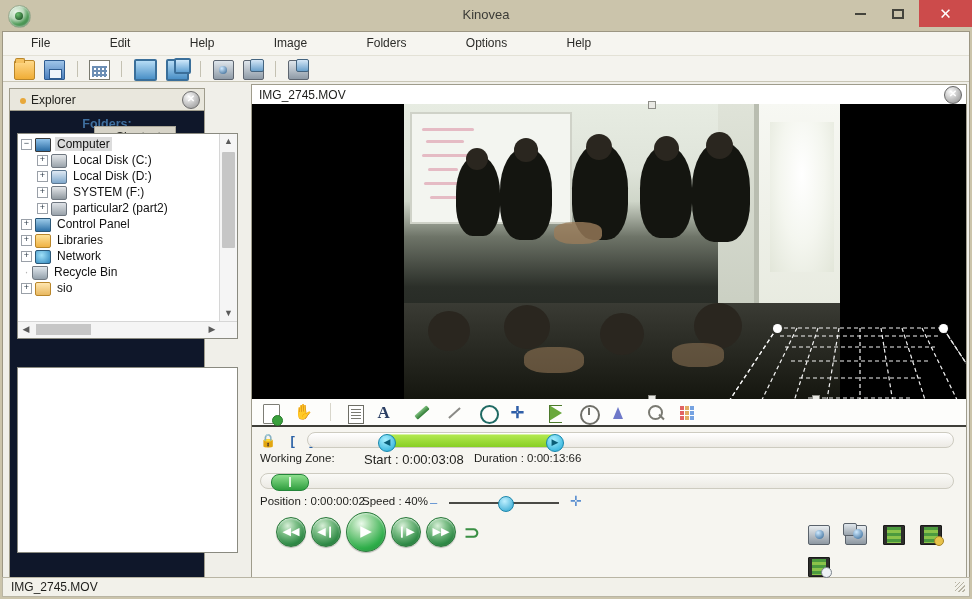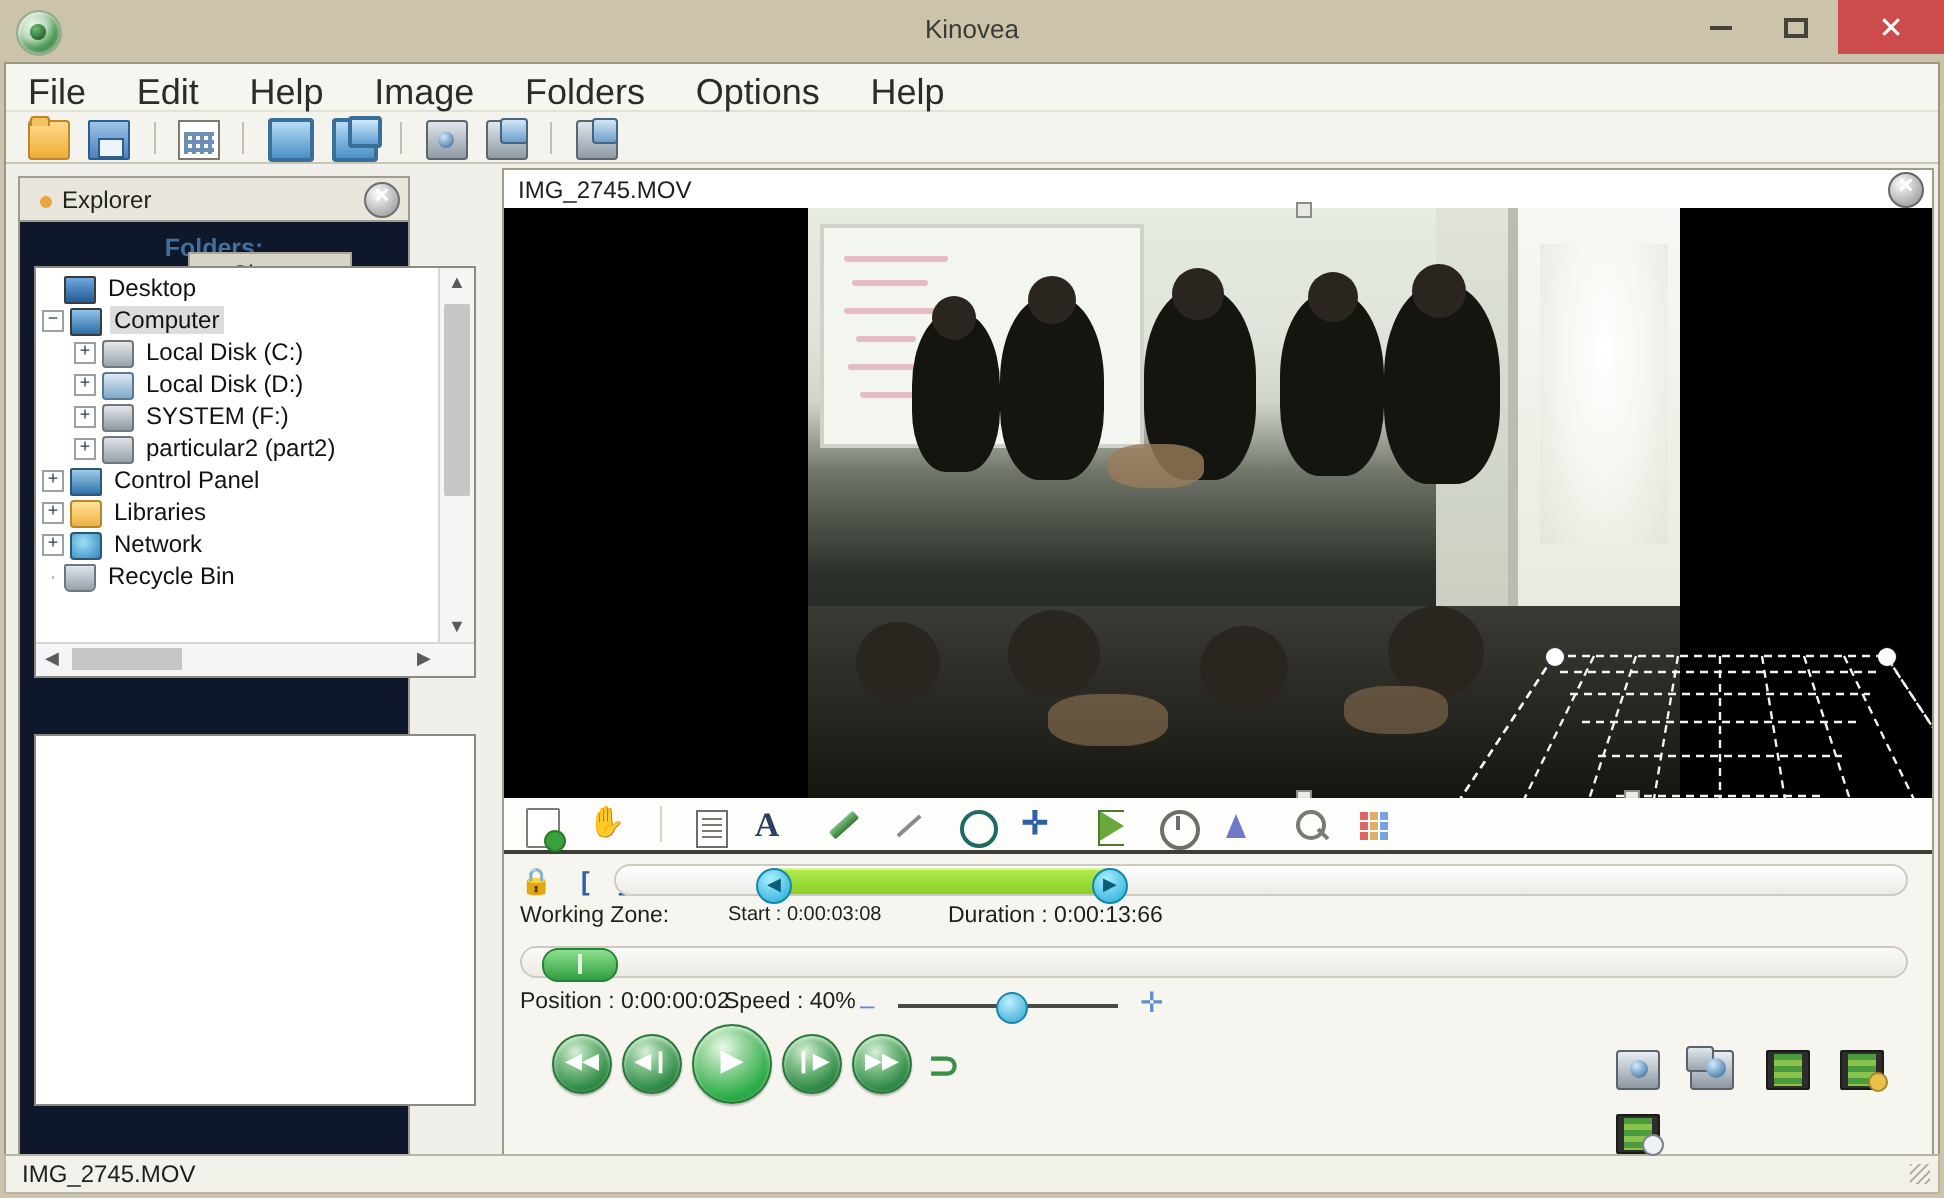--- a/index.html
+++ b/index.html
@@ -54,21 +54,21 @@
     box-sizing:border-box;
   }
   
   .menubar{
     position:absolute;left:0;top:0;width:966px;height:24px;
     background:#f6f5f0;
     border-bottom:1px solid #e3e1d6;
     box-sizing:border-box;
   }
   .menu-item{
-    display:inline-block;padding:4px 11px;font-size:18px;color:#2b2b28;
+    display:inline-block;padding:4px 28px;font-size:12px;color:#2b2b28;
     cursor:default;
   }
   
   .toolbar{
     position:absolute;left:0;top:24px;width:966px;height:26px;
     background:#f4f3ee;border-bottom:1px solid #c9c6b6;
     box-sizing:border-box;padding-left:8px;
   }
   .tb{
     display:inline-block;vertical-align:middle;width:19px;height:18px;margin:3px 3px 0 3px;
@@ -249,21 +249,21 @@
     background:repeating-linear-gradient(to bottom,transparent 0 4px,#fff 4px 5px),
                repeating-linear-gradient(to right,transparent 0 4px,#fff 4px 5px);}
   .tsep{display:inline-block;vertical-align:middle;width:1px;height:18px;background:#d8d6cb;margin:0 6px;}
 
   
   .wzone{position:absolute;left:0;top:344px;width:714px;height:42px;}
   .wz-icons{position:absolute;left:8px;top:4px;}
   .wzi{display:inline-block;vertical-align:middle;margin-right:11px;font-size:13px;color:#2c62a6;font-weight:bold;}
   .lock{color:#c99a17;}
   .wz-label{position:absolute;left:8px;top:23px;font-size:11.5px;color:#1e1e1b;}
-  .wz-start{position:absolute;left:112px;top:23px;font-size:10px;color:#1e1e1b;}
+  .wz-start{position:absolute;left:112px;top:23px;font-size:13px;color:#1e1e1b;}
   .wz-dur{position:absolute;left:222px;top:23px;font-size:11.5px;color:#1e1e1b;}
   .track{
     position:absolute;left:55px;top:3px;right:12px;height:16px;
     background:linear-gradient(#ffffff,#eceae4);
     border:1px solid #cdcbc0;border-radius:9px;box-sizing:border-box;
   }
   .zone{
     position:absolute;left:78px;width:170px;top:1px;height:12px;
     background:linear-gradient(#b2e84e,#88cf24);border-top:1px solid #d6f59a;
   }
@@ -392,23 +392,20 @@
         <div class="tab tab-shortcuts">
           <span class="arr">➡</span><span>Shortcuts</span>
         </div>
         <div class="panel-close">✕</div>
       </div>
 
       <div class="section-title">Folders:</div>
 
       <div class="treebox">
         <div class="treescroll">
-          <div class="node">
-            <span class="nothing"></span><span class="nicon ni-desktop"></span><span class="lbl">Desktop</span>
-          </div>
           <div class="node sel">
             <span class="expand">−</span><span class="nicon ni-computer"></span><span class="lbl">Computer</span>
           </div>
           <div class="node" style="padding-left:16px">
             <span class="expand">+</span><span class="nicon ni-disk"></span><span class="lbl">Local Disk (C:)</span>
           </div>
           <div class="node" style="padding-left:16px">
             <span class="expand">+</span><span class="nicon ni-disk2"></span><span class="lbl">Local Disk (D:)</span>
           </div>
           <div class="node" style="padding-left:16px">
@@ -421,20 +418,23 @@
             <span class="expand">+</span><span class="nicon ni-cp"></span><span class="lbl">Control Panel</span>
           </div>
           <div class="node">
             <span class="expand">+</span><span class="nicon ni-lib"></span><span class="lbl">Libraries</span>
           </div>
           <div class="node">
             <span class="expand">+</span><span class="nicon ni-net"></span><span class="lbl">Network</span>
           </div>
           <div class="node">
             <span class="dots">·</span><span class="nicon ni-bin"></span><span class="lbl">Recycle Bin</span>
+          </div>
+          <div class="node">
+            <span class="expand">+</span><span class="nicon ni-user"></span><span class="lbl">sio</span>
           </div>
         </div>
         <div class="vsb">
           <div class="arrow">▲</div>
           <div class="thumb"></div>
           <div class="arrow bot">▼</div>
         </div>
         <div class="hsb">
           <div class="arrow l">◀</div>
           <div class="thumb"></div>

